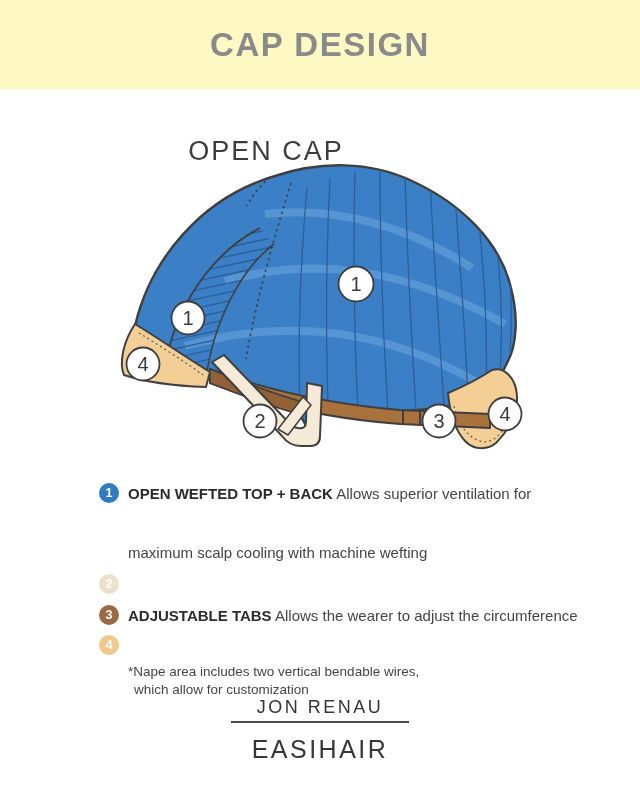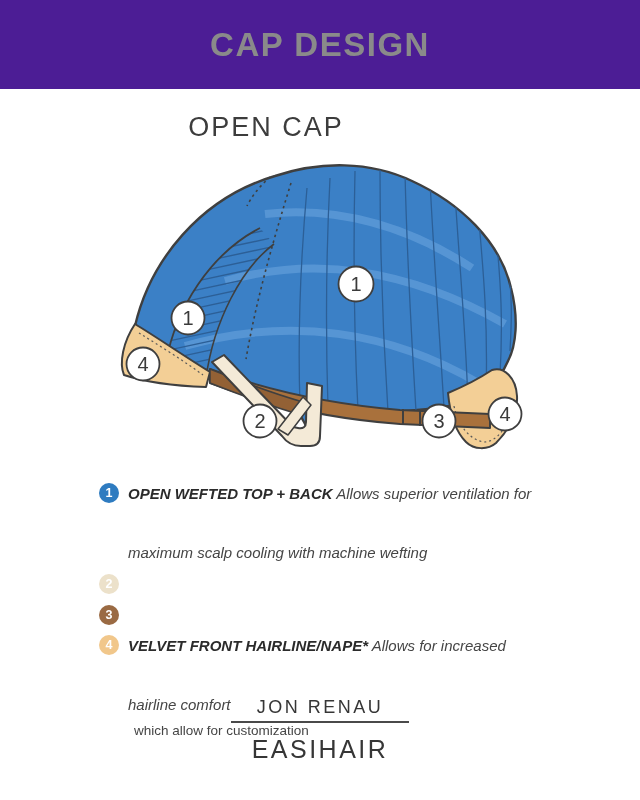--- a/index.html
+++ b/index.html
@@ -3,46 +3,46 @@
 <meta charset="utf-8">
 <style>
   * { margin:0; padding:0; box-sizing:border-box; }
   html,body { width:640px; height:800px; }
   body {
     position:relative; width:640px; height:800px; background:#ffffff;
     font-family:"Liberation Sans", sans-serif; overflow:hidden;
   }
   .header {
     position:absolute; top:0; left:0; width:640px; height:89px;
-    background:#4c1d95; display:flex; align-items:center; justify-content:center;
+    background:#fef9c3; display:flex; align-items:center; justify-content:center;
   }
   .header h1 {
     font-size:33px; font-weight:700; letter-spacing:1.5px; color:#8a8a8a;
   }
   .cap-title {
-    position:absolute; top:112px; left:0; width:532px; text-align:center;
+    position:absolute; top:136px; left:0; width:532px; text-align:center;
     font-size:27px; font-weight:400; letter-spacing:2px; color:#3c3c3c;
   }
   .illustration {
     position:absolute; left:60px; top:156px; width:520px; height:312px;
   }
   .legend { position:absolute; left:99px; top:484px; width:500px; }
   .legend-item { display:flex; align-items:flex-start; }
   .legend-item.m1 { margin-bottom:13px; }
   .legend-item.m2 { margin-bottom:12px; }
   .legend-item.m3 { margin-bottom:11px; }
   .legend-item.m4 { margin-bottom:8px; }
   .badge {
     flex:0 0 20px; width:20px; height:20px; border-radius:50%;
     color:#ffffff; font-size:12.5px; font-weight:700;
     display:flex; align-items:center; justify-content:center; margin-right:9px;
     margin-top:-1px;
   }
   .legend-text {
-    font-size:15px; line-height:19px; color:#454545; white-space:nowrap;font-style:italic;
+    font-size:15px; line-height:19px; color:#454545; white-space:nowrap;
   }
   .legend-text strong { color:#2b2b2b; font-weight:700; }
   .line2 { display:block; white-space:nowrap;margin-top:40px; }
   .footnote {
     margin-left:29px; font-size:13.5px; line-height:18px; color:#454545;
     white-space:nowrap;
   }
   .footnote .fn2 { display:block; padding-left:6px; }
   .logo { position:absolute; top:697px; left:0; width:640px; text-align:center; color:#363636; }
   .logo-line1 { font-size:18px; font-weight:400; letter-spacing:2.5px; }
@@ -148,32 +148,32 @@
       <span class="line2">maximum scalp cooling with machine wefting</span>
     </div>
   </div>
 
   <div class="legend-item m2">
     <div class="badge" style="background: rgb(236, 225, 202);">2</div>
   </div>
 
   <div class="legend-item m3">
     <div class="badge" style="background: rgb(154, 106, 67);">3</div>
+    <div class="legend-text">
+      <strong>ADJUSTABLE TABS</strong>
+      <span>Allows the wearer to adjust the circumference</span>
+    </div>
   </div>
 
   <div class="legend-item m4">
     <div class="badge" style="background: rgb(241, 199, 139);">4</div>
-    <div class="legend-text">
-      <strong>VELVET FRONT HAIRLINE/NAPE*</strong>
-      <span>Allows for increased</span>
-      <span class="line2">hairline comfort</span>
-    </div>
   </div>
 
   <div class="footnote">
+    <span>*Nape area includes two vertical bendable wires,</span>
     <span class="fn2">which allow for customization</span>
   </div>
 
 </div>
 
 <div class="logo">
   <div class="logo-line1">JON RENAU</div>
   <hr class="logo-divider">
   <div class="logo-line2">EASIHAIR</div>
 </div>

